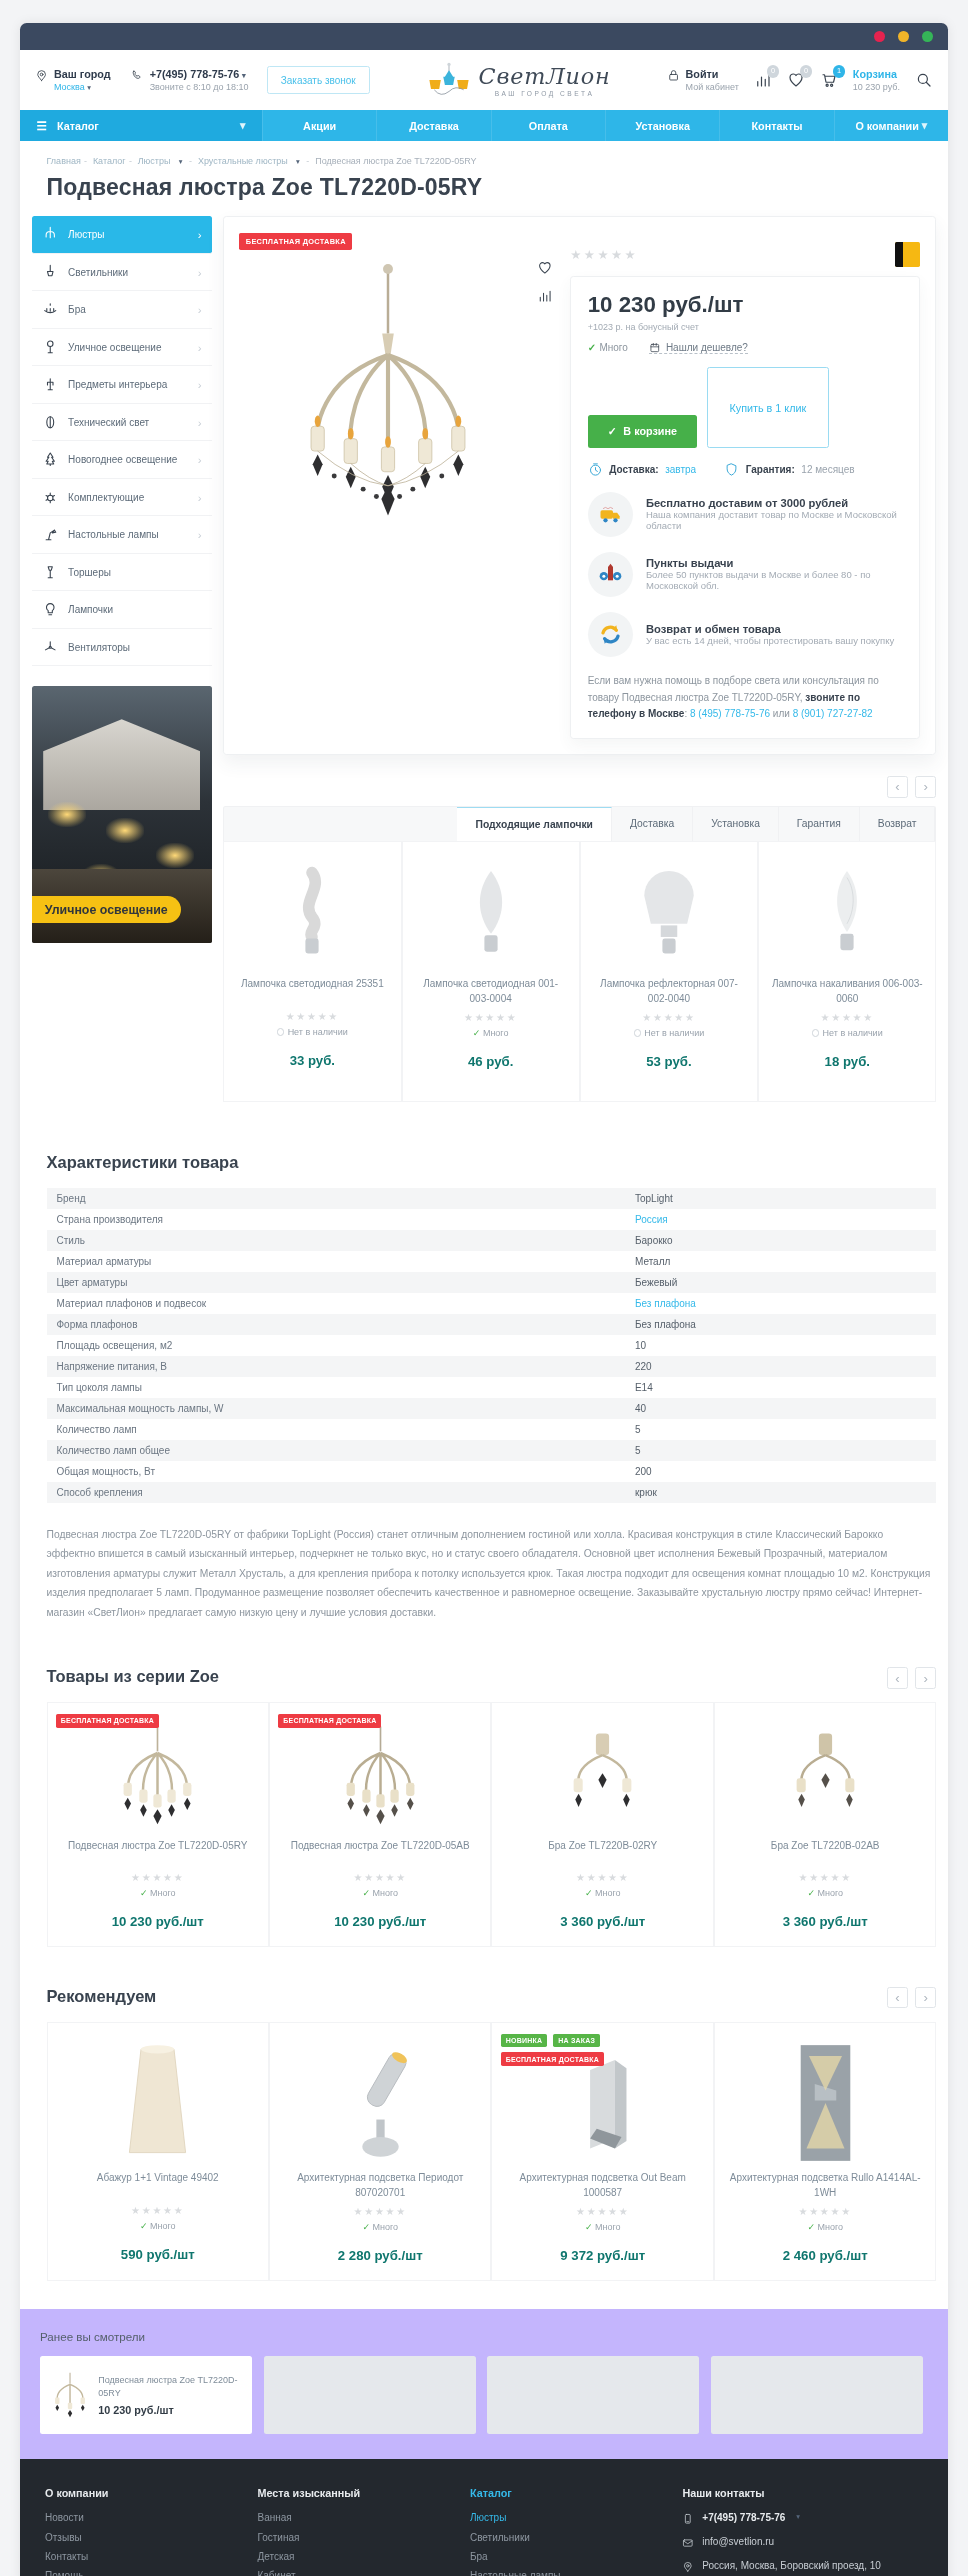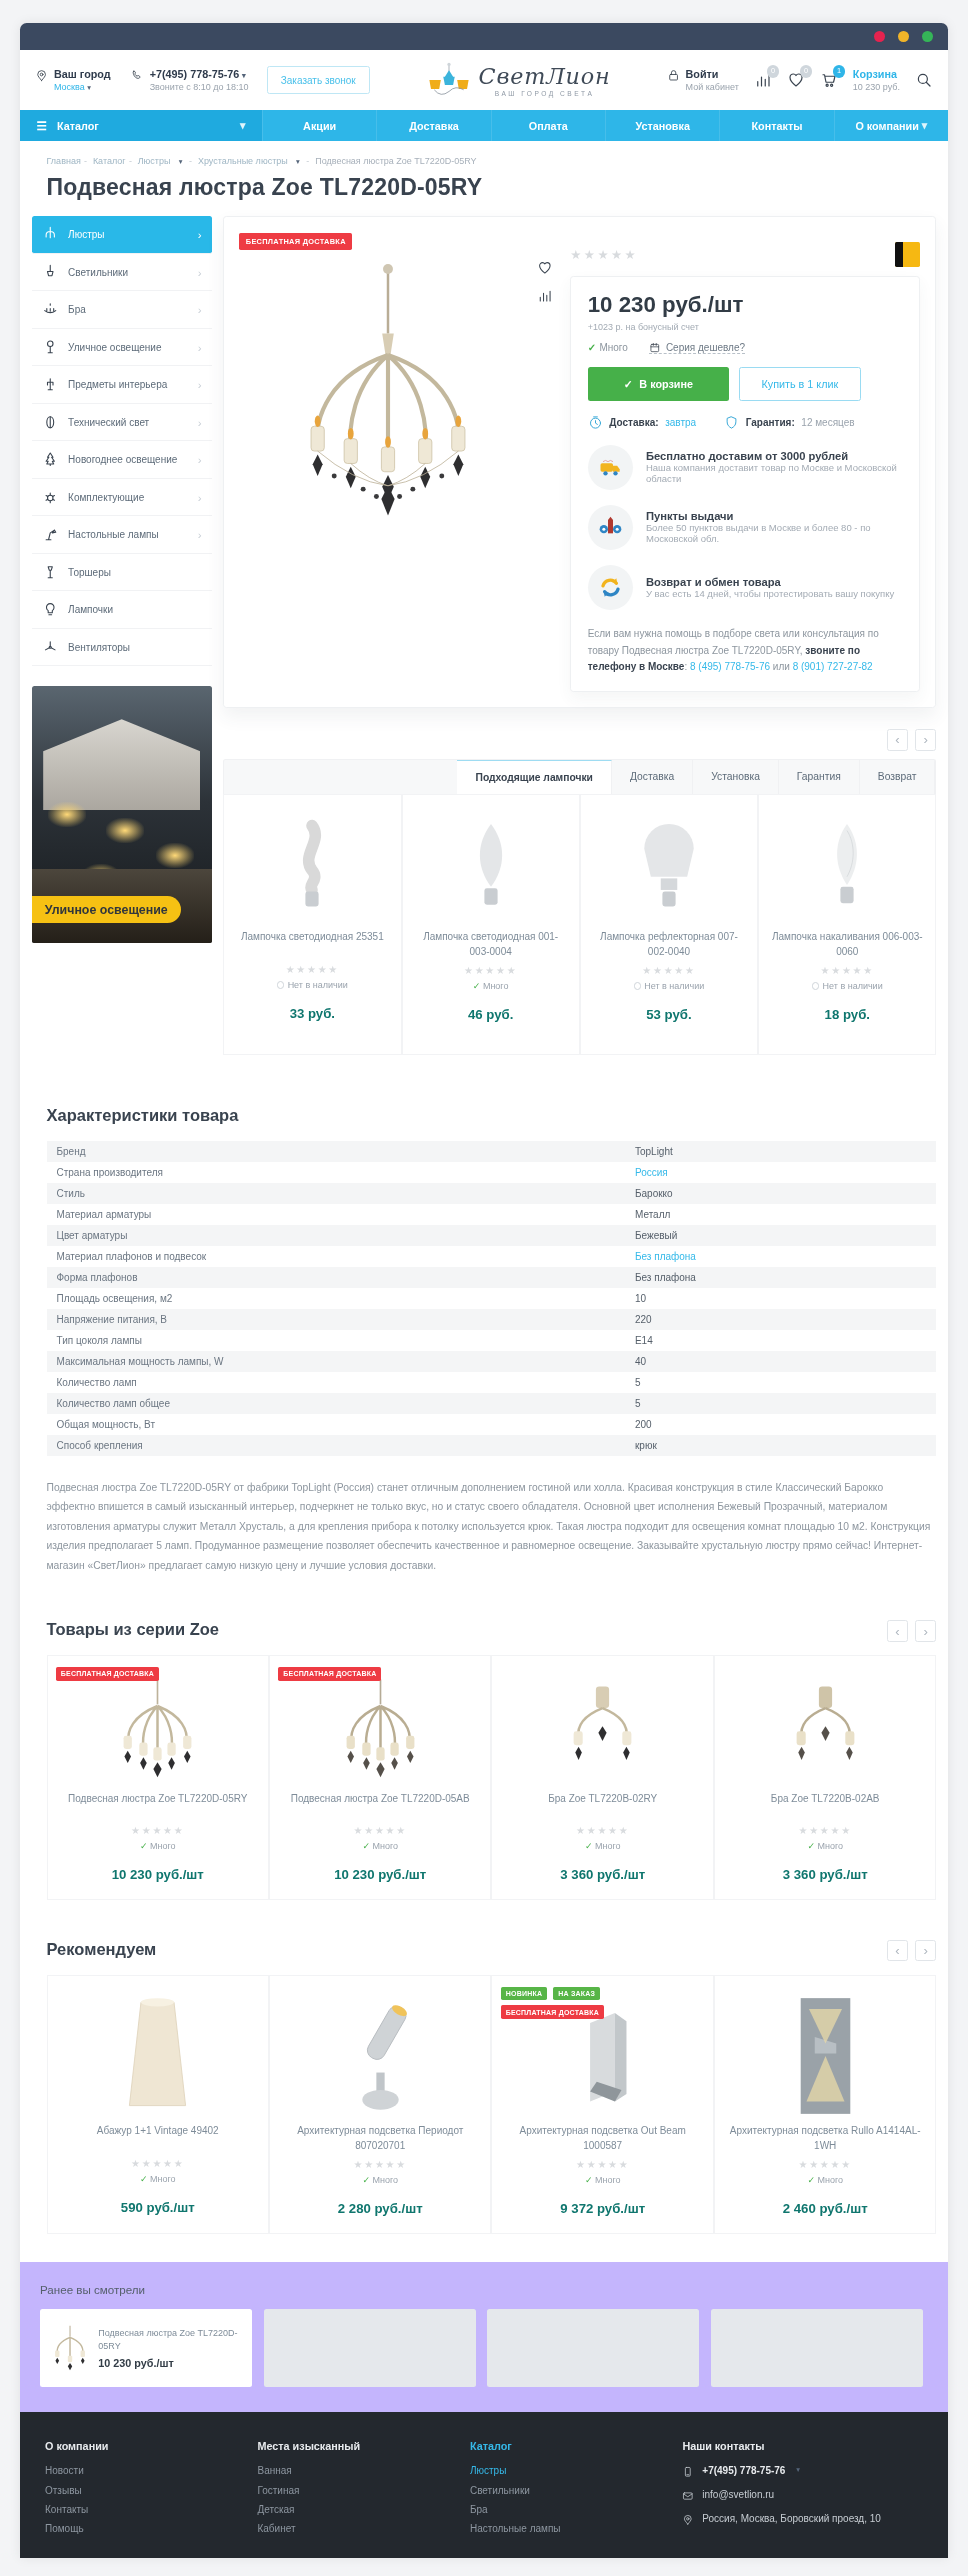--- a/index.html
+++ b/index.html
@@ -77,21 +77,21 @@
   .stars { color:#d8dbde; font-size:12.4px; letter-spacing:2.5px; }
   .brand-badge { margin-left:auto; width:25px; height:25px; background:#f6b812; border-radius:1.7px; position:relative; overflow:hidden; cursor:pointer; }
   .brand-badge::before { content:""; position:absolute; left:0; top:0; bottom:0; width:7.4px; background:#111; }
   .info-card { border:0.8px solid #eef0f2; border-radius:3.3px; padding:15px 16.5px; box-shadow:0 6.6px 15px rgba(60,72,88,.05); }
   .price { font-size:22.3px; font-weight:bold; color:#323c46; }
   .bonus { font-size:9px; color:#a3abb4; margin-top:4.1px; }
   .stock-row { display:flex; gap:21.5px; margin-top:10px; font-size:10px; align-items:center; }
   .in-stock { color:#8d969f; } .in-stock .chk { color:#46b049; font-weight:bold; margin-right:3.3px; }
   .cheaper { color:#6e7a86; border-bottom:0.8px dashed #b9c1c9; cursor:pointer; display:inline-flex; gap:5px; align-items:center; }
   .btn-row { display:flex; gap:10px; margin-top:13.2px; }
-  .btn-green { background:#46b049; border:none; color:#fff; font-weight:bold; font-size:10.8px; padding:10px 36px; border-radius:2.5px; cursor:pointer; font-family:inherit; }
+  .btn-green { background:#46b049; border:none; color:#fff; font-weight:bold; font-size:10.8px; padding:10px 20px; border-radius:2.5px; cursor:pointer; font-family:inherit;margin-top:48px; }
   .btn-green .chk { margin-right:6.6px; }
   .btn-oneclick { background:#fff; border:0.8px solid #9adbf2; color:#35b9e9; font-size:10.8px; padding:10px 21.5px; border-radius:2.5px; cursor:pointer; font-family:inherit; }
   .meta-row { display:flex; gap:28px; margin-top:13.2px; font-size:10px; align-items:center; }
   .meta-item { display:flex; align-items:center; gap:6.6px; }
   .meta-item b { color:#39434f; }
   .meta-val-link { color:#35b9e9; cursor:pointer; }
   .meta-val { color:#9aa3ad; }
   .feature { display:flex; gap:13.2px; margin-top:15px; align-items:center; }
   .feat-ico { width:45px; height:45px; border-radius:50%; background:#f2f4f5; flex:0 0 auto; display:flex; align-items:center; justify-content:center; }
   .feat-title { font-size:11.2px; font-weight:bold; color:#39434f; }
@@ -447,21 +447,21 @@
           <div class="info-card">
             <div class="price">10 230 руб./шт</div>
             <div class="bonus">+1023 р. на бонусный счет</div>
             <div class="stock-row">
               <span class="in-stock"><span class="chk">✓</span><span>Много</span></span>
               <span class="cheaper">
                 <svg class="icon gray-ic" width="11.6" height="11.6" viewBox="0 0 24 24">
                     <rect x="4" y="5" width="16" height="15" rx="2"></rect>
                     <path d="M4 10h16M9 3v4M15 3v4"></path>
                   </svg>
-                <span>Серия дешевле?</span>
+                <span>Нашли дешевле?</span>
               </span>
             </div>
             <div class="btn-row">
               <button class="btn-green"><span class="chk">✓</span><span>В корзине</span></button>
               <button class="btn-oneclick">Купить в 1 клик</button>
             </div>
             <div class="meta-row">
               <div class="meta-item">
                 <svg class="icon" width="15" height="15" viewBox="0 0 24 24" style="stroke:#3aa9d8">
                     <circle cx="12" cy="13" r="8"></circle>

